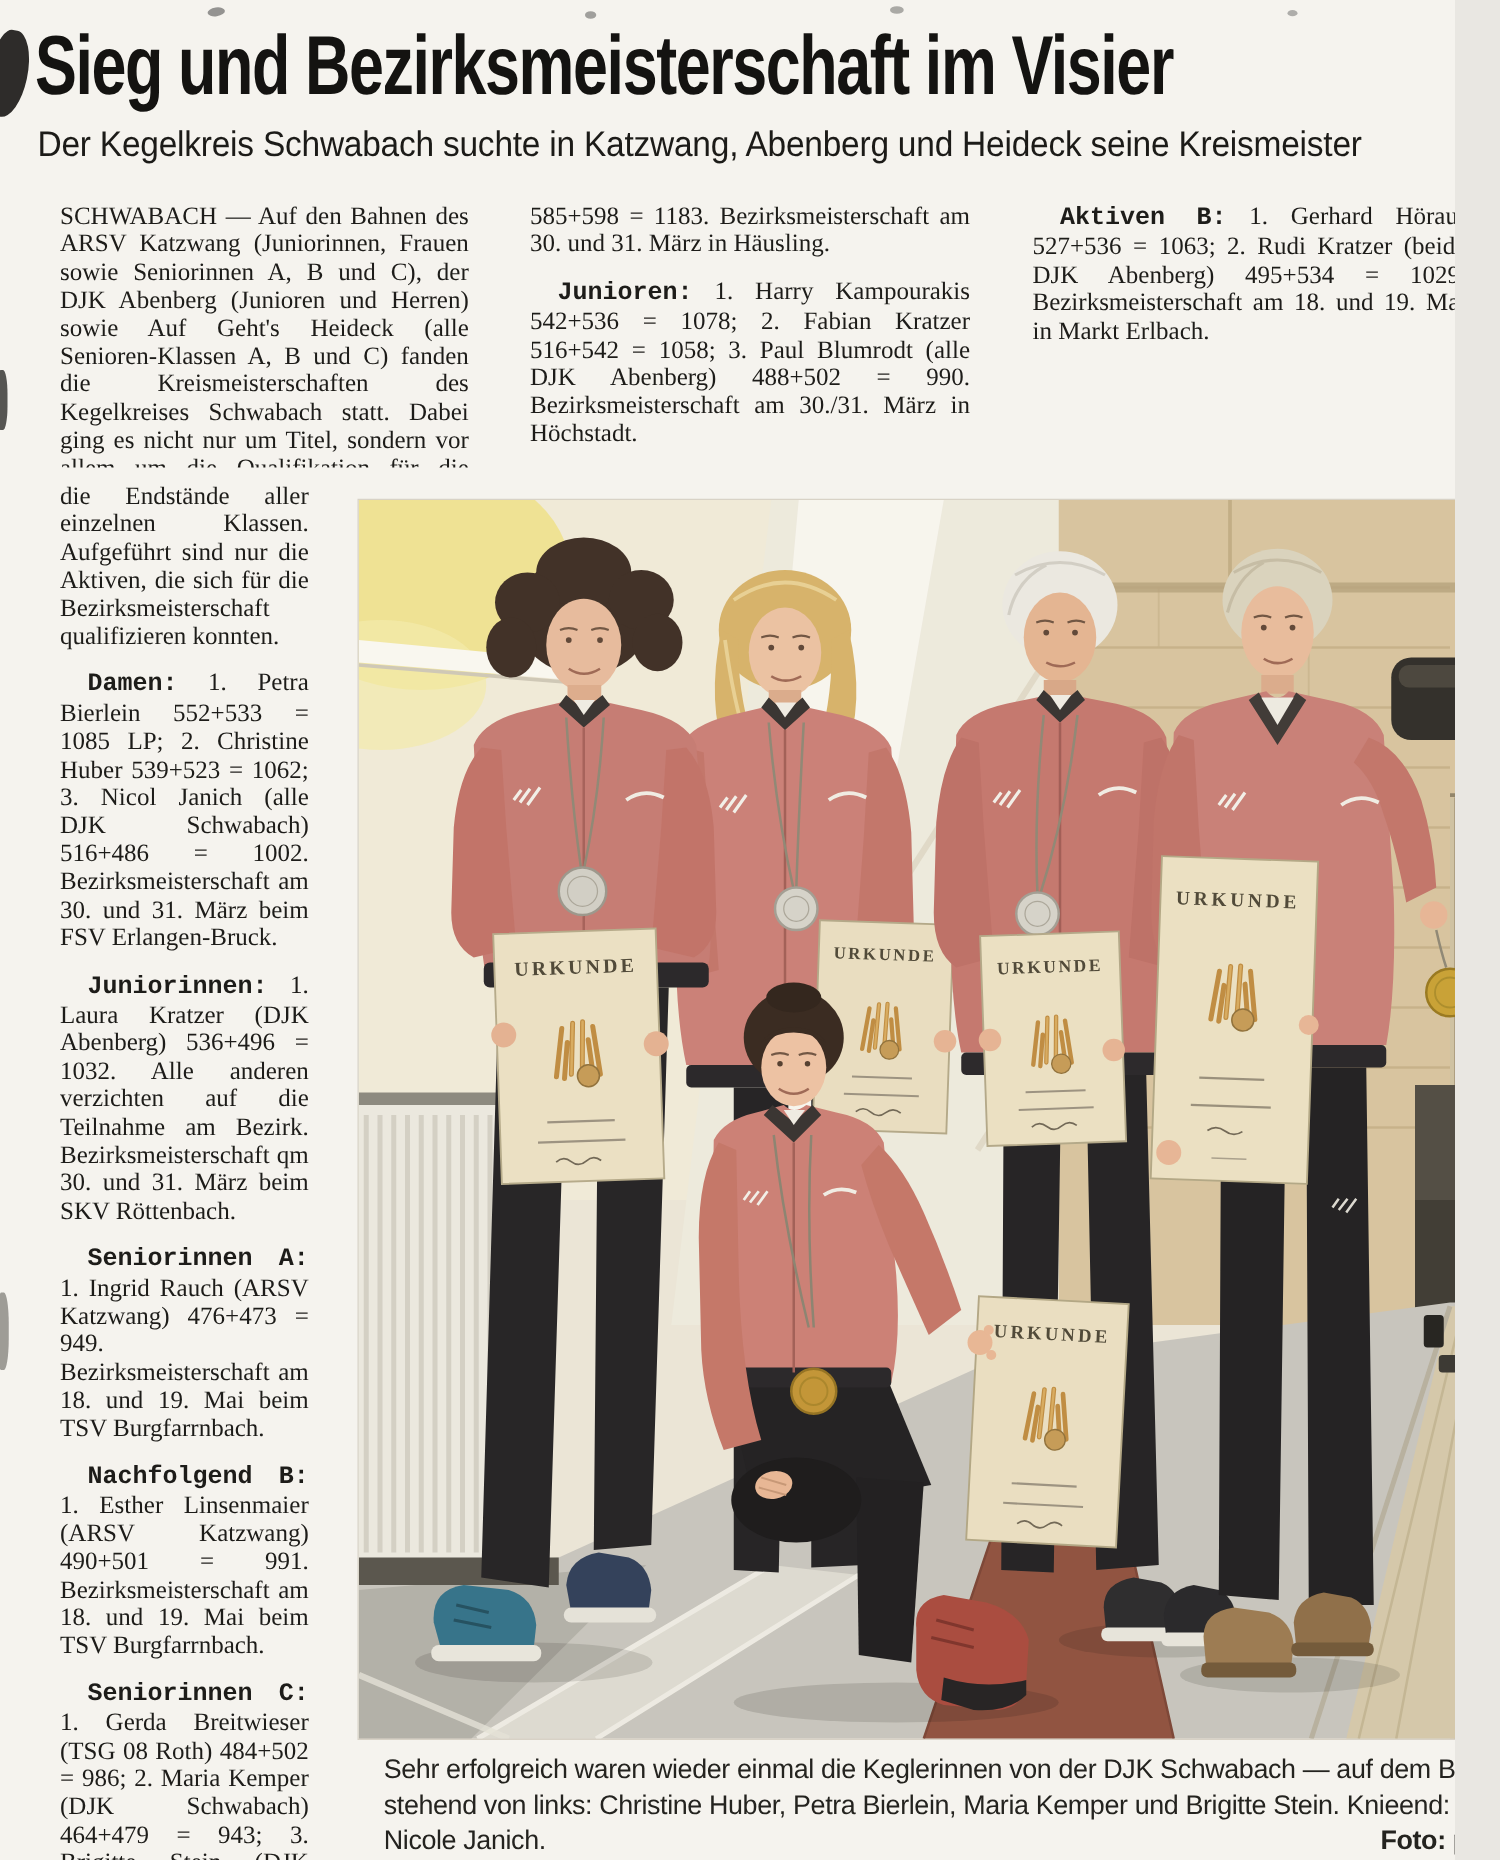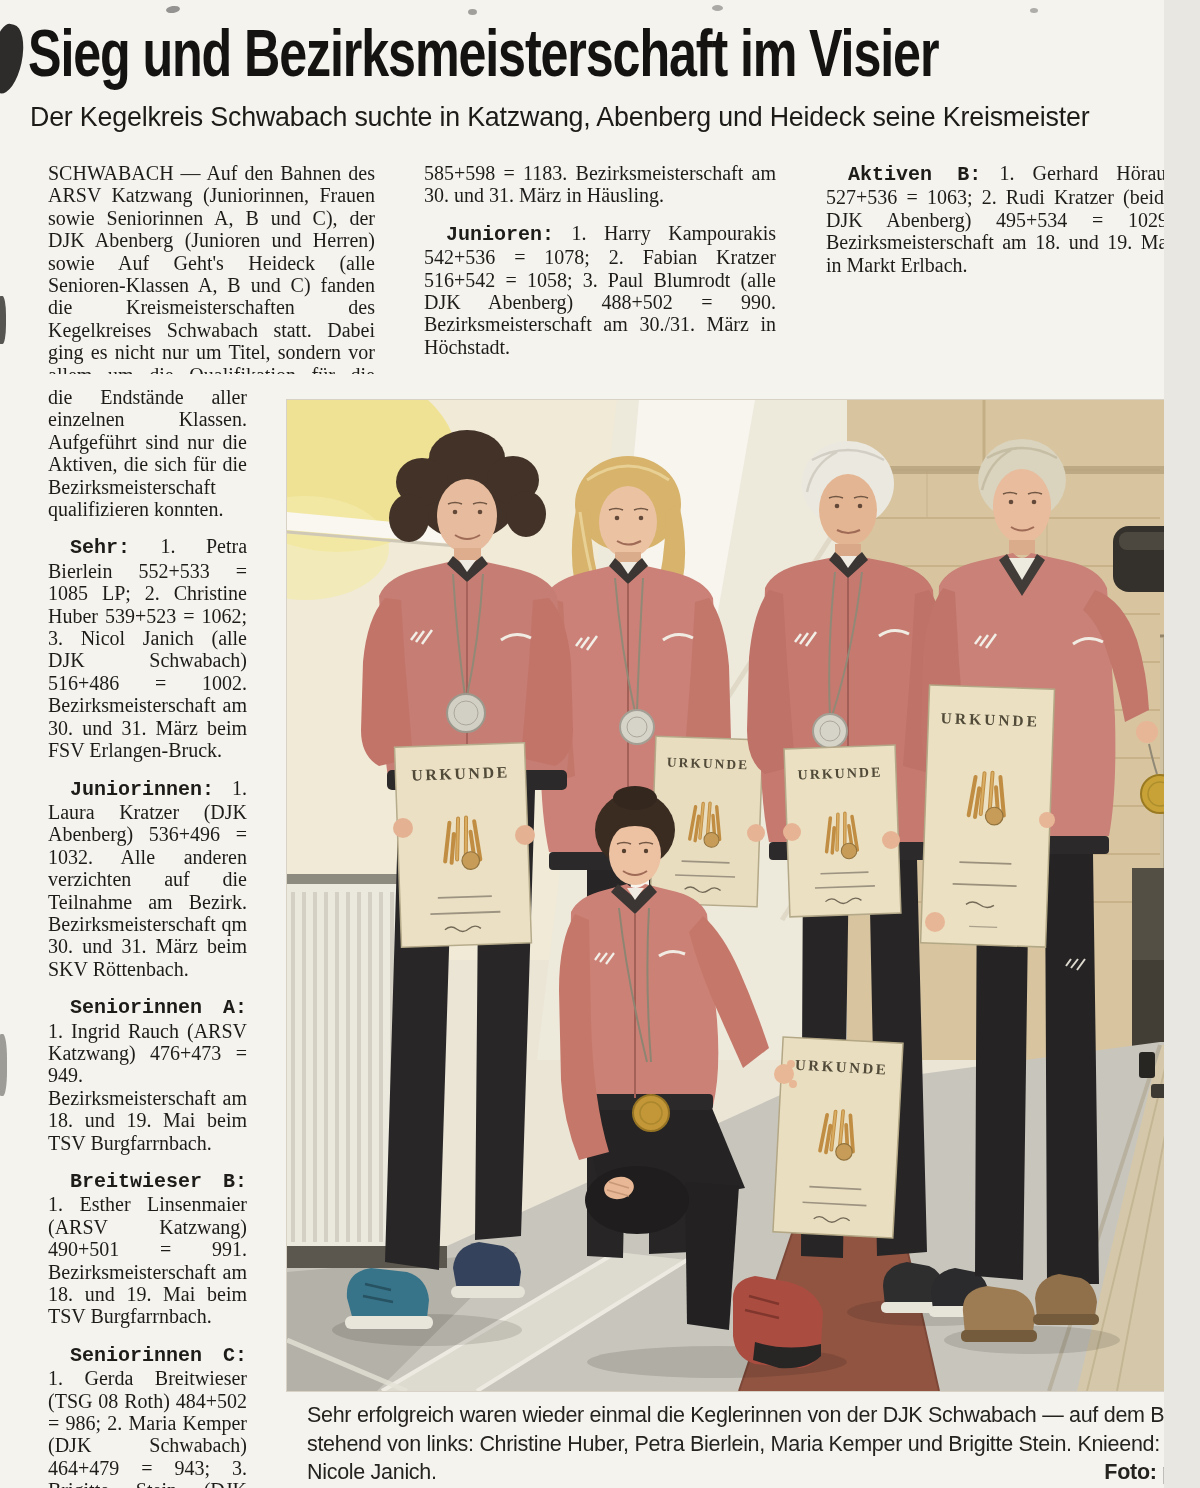--- a/index.html
+++ b/index.html
@@ -55,24 +55,24 @@
 
   <div class="headline">Sieg und Bezirksmeisterschaft im Visier</div>
   <div class="subheadline">Der Kegelkreis Schwabach suchte in Katzwang, Abenberg und Heideck seine Kreismeister</div>
 
   <div class="bodycol" id="col1a">
     <p class="cont"><span>SCHWABACH — Auf den Bahnen des ARSV Katzwang (Juniorinnen, Frauen sowie Seniorinnen A, B und C), der DJK Abenberg (Junioren und Herren) sowie Auf Geht's Heideck (alle Senioren-Klassen A, B und C) fanden die Kreismeisterschaften des Kegelkreises Schwabach statt. Dabei ging es nicht nur um Titel, sondern vor allem um die Qualifikation für die weiterführenden Wettbewerbe. Nachfolgend</span></p>
   </div>
 
   <div class="bodycol" id="col1b">
     <p class="cont"><span>die Endstände aller einzelnen Klassen. Aufgeführt sind nur die Aktiven, die sich für die Bezirksmeisterschaft qualifizieren konnten.</span></p>
-    <p><span class="lead">Sehr:</span> <span>1. Petra Bierlein 552+533 = 1085 LP; 2. Christine Huber 539+523 = 1062; 3. Nicol Janich (alle DJK Schwabach) 516+486 = 1002. Bezirksmeisterschaft am 30. und 31. März beim FSV Erlangen-Bruck.</span></p>
+    <p><span class="lead">Damen:</span> <span>1. Petra Bierlein 552+533 = 1085 LP; 2. Christine Huber 539+523 = 1062; 3. Nicol Janich (alle DJK Schwabach) 516+486 = 1002. Bezirksmeisterschaft am 30. und 31. März beim FSV Erlangen-Bruck.</span></p>
     <p><span class="lead">Juniorinnen:</span> <span>1. Laura Kratzer (DJK Abenberg) 536+496 = 1032. Alle anderen verzichten auf die Teilnahme am Bezirk. Bezirksmeisterschaft qm 30. und 31. März beim SKV Röttenbach.</span></p>
     <p><span class="lead">Seniorinnen A:</span> <span>1. Ingrid Rauch (ARSV Katzwang) 476+473 = 949. Bezirksmeisterschaft am 18. und 19. Mai beim TSV Burgfarrnbach.</span></p>
-    <p><span class="lead">Breitwieser B:</span> <span>1. Esther Linsenmaier (ARSV Katzwang) 490+501 = 991. Bezirksmeisterschaft am 18. und 19. Mai beim TSV Burgfarrnbach.</span></p>
+    <p><span class="lead">Nachfolgend B:</span> <span>1. Esther Linsenmaier (ARSV Katzwang) 490+501 = 991. Bezirksmeisterschaft am 18. und 19. Mai beim TSV Burgfarrnbach.</span></p>
     <p><span class="lead">Seniorinnen C:</span> <span>1. Gerda Breitwieser (TSG 08 Roth) 484+502 = 986; 2. Maria Kemper (DJK Schwabach) 464+479 = 943; 3. Brigitte Stein (DJK Schwabach) 465+458 = 923. Bezirksmeisterschaft am 18. und 19. Mai in Markt Erlbach.</span></p>
     <p><span class="lead">Herren:</span> <span>1. Richard Müller (AG Heideck)</span></p>
   </div>
 
   <div class="bodycol" id="col2">
     <p class="cont"><span>585+598 = 1183. Bezirksmeisterschaft am 30. und 31. März in Häusling.</span></p>
     <p><span class="lead">Junioren:</span> <span>1. Harry Kampourakis 542+536 = 1078; 2. Fabian Kratzer 516+542 = 1058; 3. Paul Blumrodt (alle DJK Abenberg) 488+502 = 990. Bezirksmeisterschaft am 30./31. März in Höchstadt.</span></p>
   </div>
 
   <div class="bodycol" id="col3">

